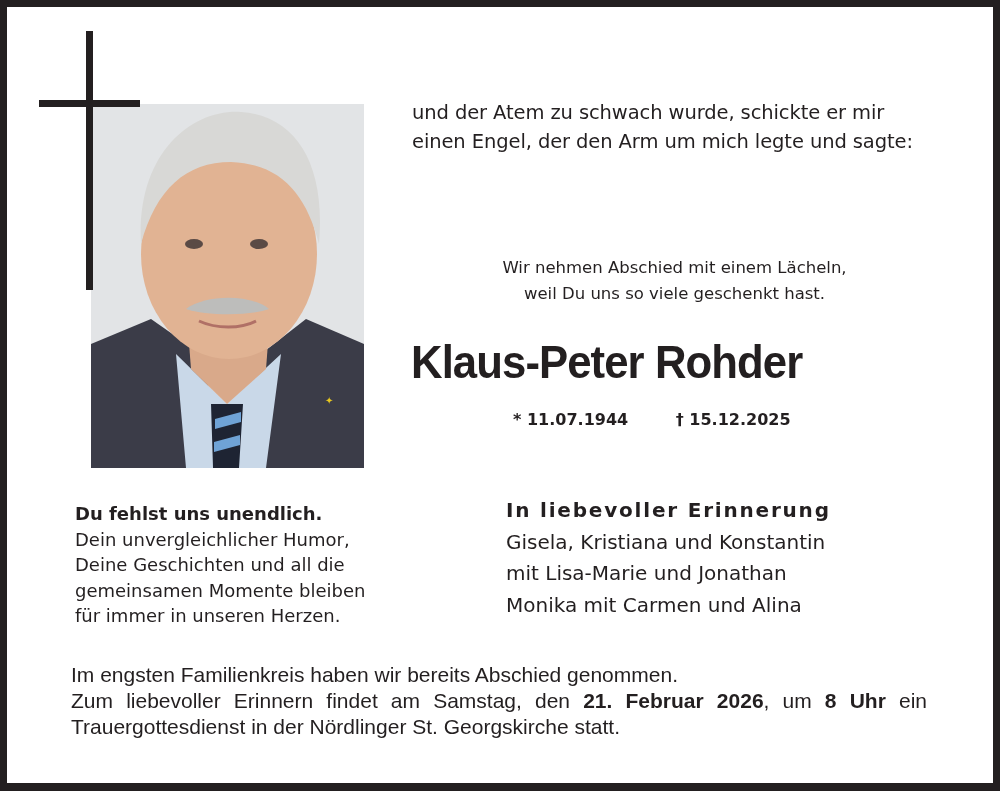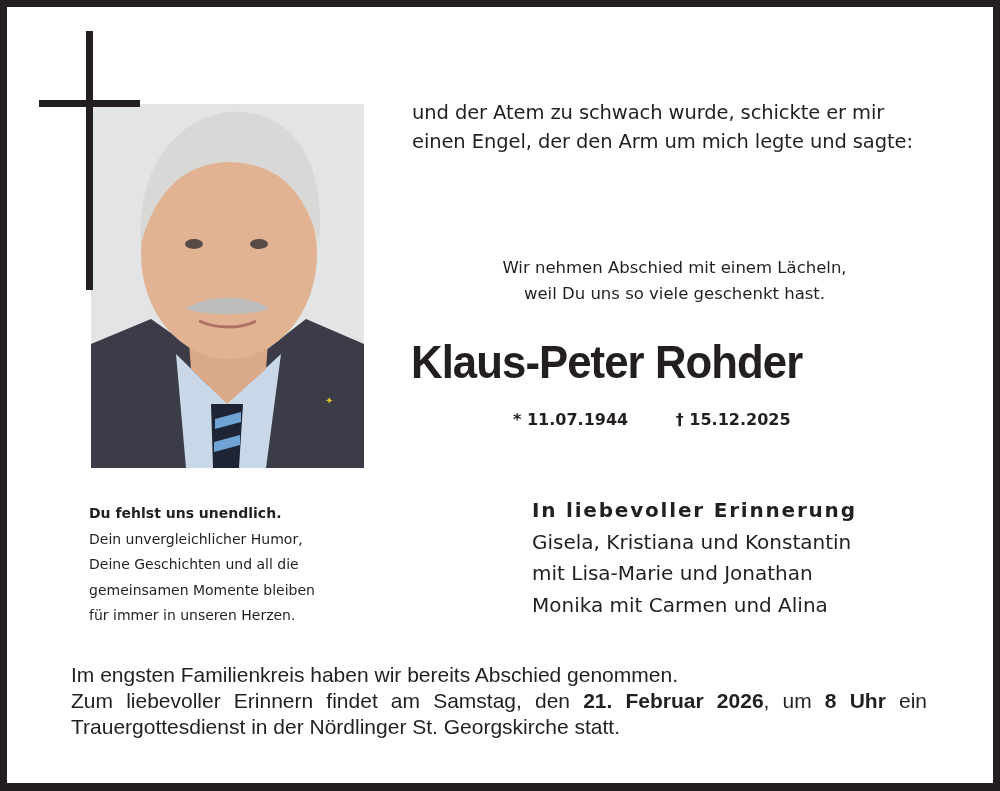--- a/index.html
+++ b/index.html
@@ -10,23 +10,23 @@
   .cross-h { position:absolute; left:32px; top:93px; width:101px; height:7px; background:#231f20; z-index:2; }
   .photo { position:absolute; left:84px; top:97px; width:273px; height:364px; overflow:hidden;
            background:linear-gradient(#e4e6e8,#dfe1e3); }
   .photo svg { display:block; }
   .quote { position:absolute; left:405px; top:91px; width:560px; font-size:19.5px; line-height:29px; color:#231f20; letter-spacing:-0.1px; }
   .quote b { font-weight:bold; }
   .subquote { position:absolute; left:405px; top:248px; width:525px; text-align:center; font-size:16.5px; line-height:26px; }
   .name { position:absolute; left:404px; top:322px; font-size:47px; font-weight:bold; letter-spacing:-1px; line-height:66px; white-space:nowrap; font-family:"Liberation Sans", sans-serif; transform:scaleX(0.93); transform-origin:left; }
   .dates { position:absolute; left:506px; top:403px; font-size:16px; font-weight:bold; white-space:nowrap; }
   .dates .death { margin-left:42px; }
-  .left-text { position:absolute; left:82px; top:494px; font-size:14px; line-height:25.5px; }
+  .left-text { position:absolute; left:68px; top:494px; font-size:18px; line-height:25.5px; }
   .left-text .bold { font-weight:bold; }
-  .family { position:absolute; left:525px; top:488px; font-size:20px; line-height:31.5px; }
+  .family { position:absolute; left:499px; top:488px; font-size:20px; line-height:31.5px; }
   .family .head { font-weight:bold; letter-spacing:1.8px; }
   .footer { position:absolute; left:64px; top:655px; width:856px; font-size:21px; line-height:26px; font-family:"Liberation Sans", sans-serif; }
   .footer .line2 { text-align:justify; text-align-last:justify; }
   .footer b { font-weight:bold; }
 </style>
 </head>
 <body>
 
 <div class="page">
 

